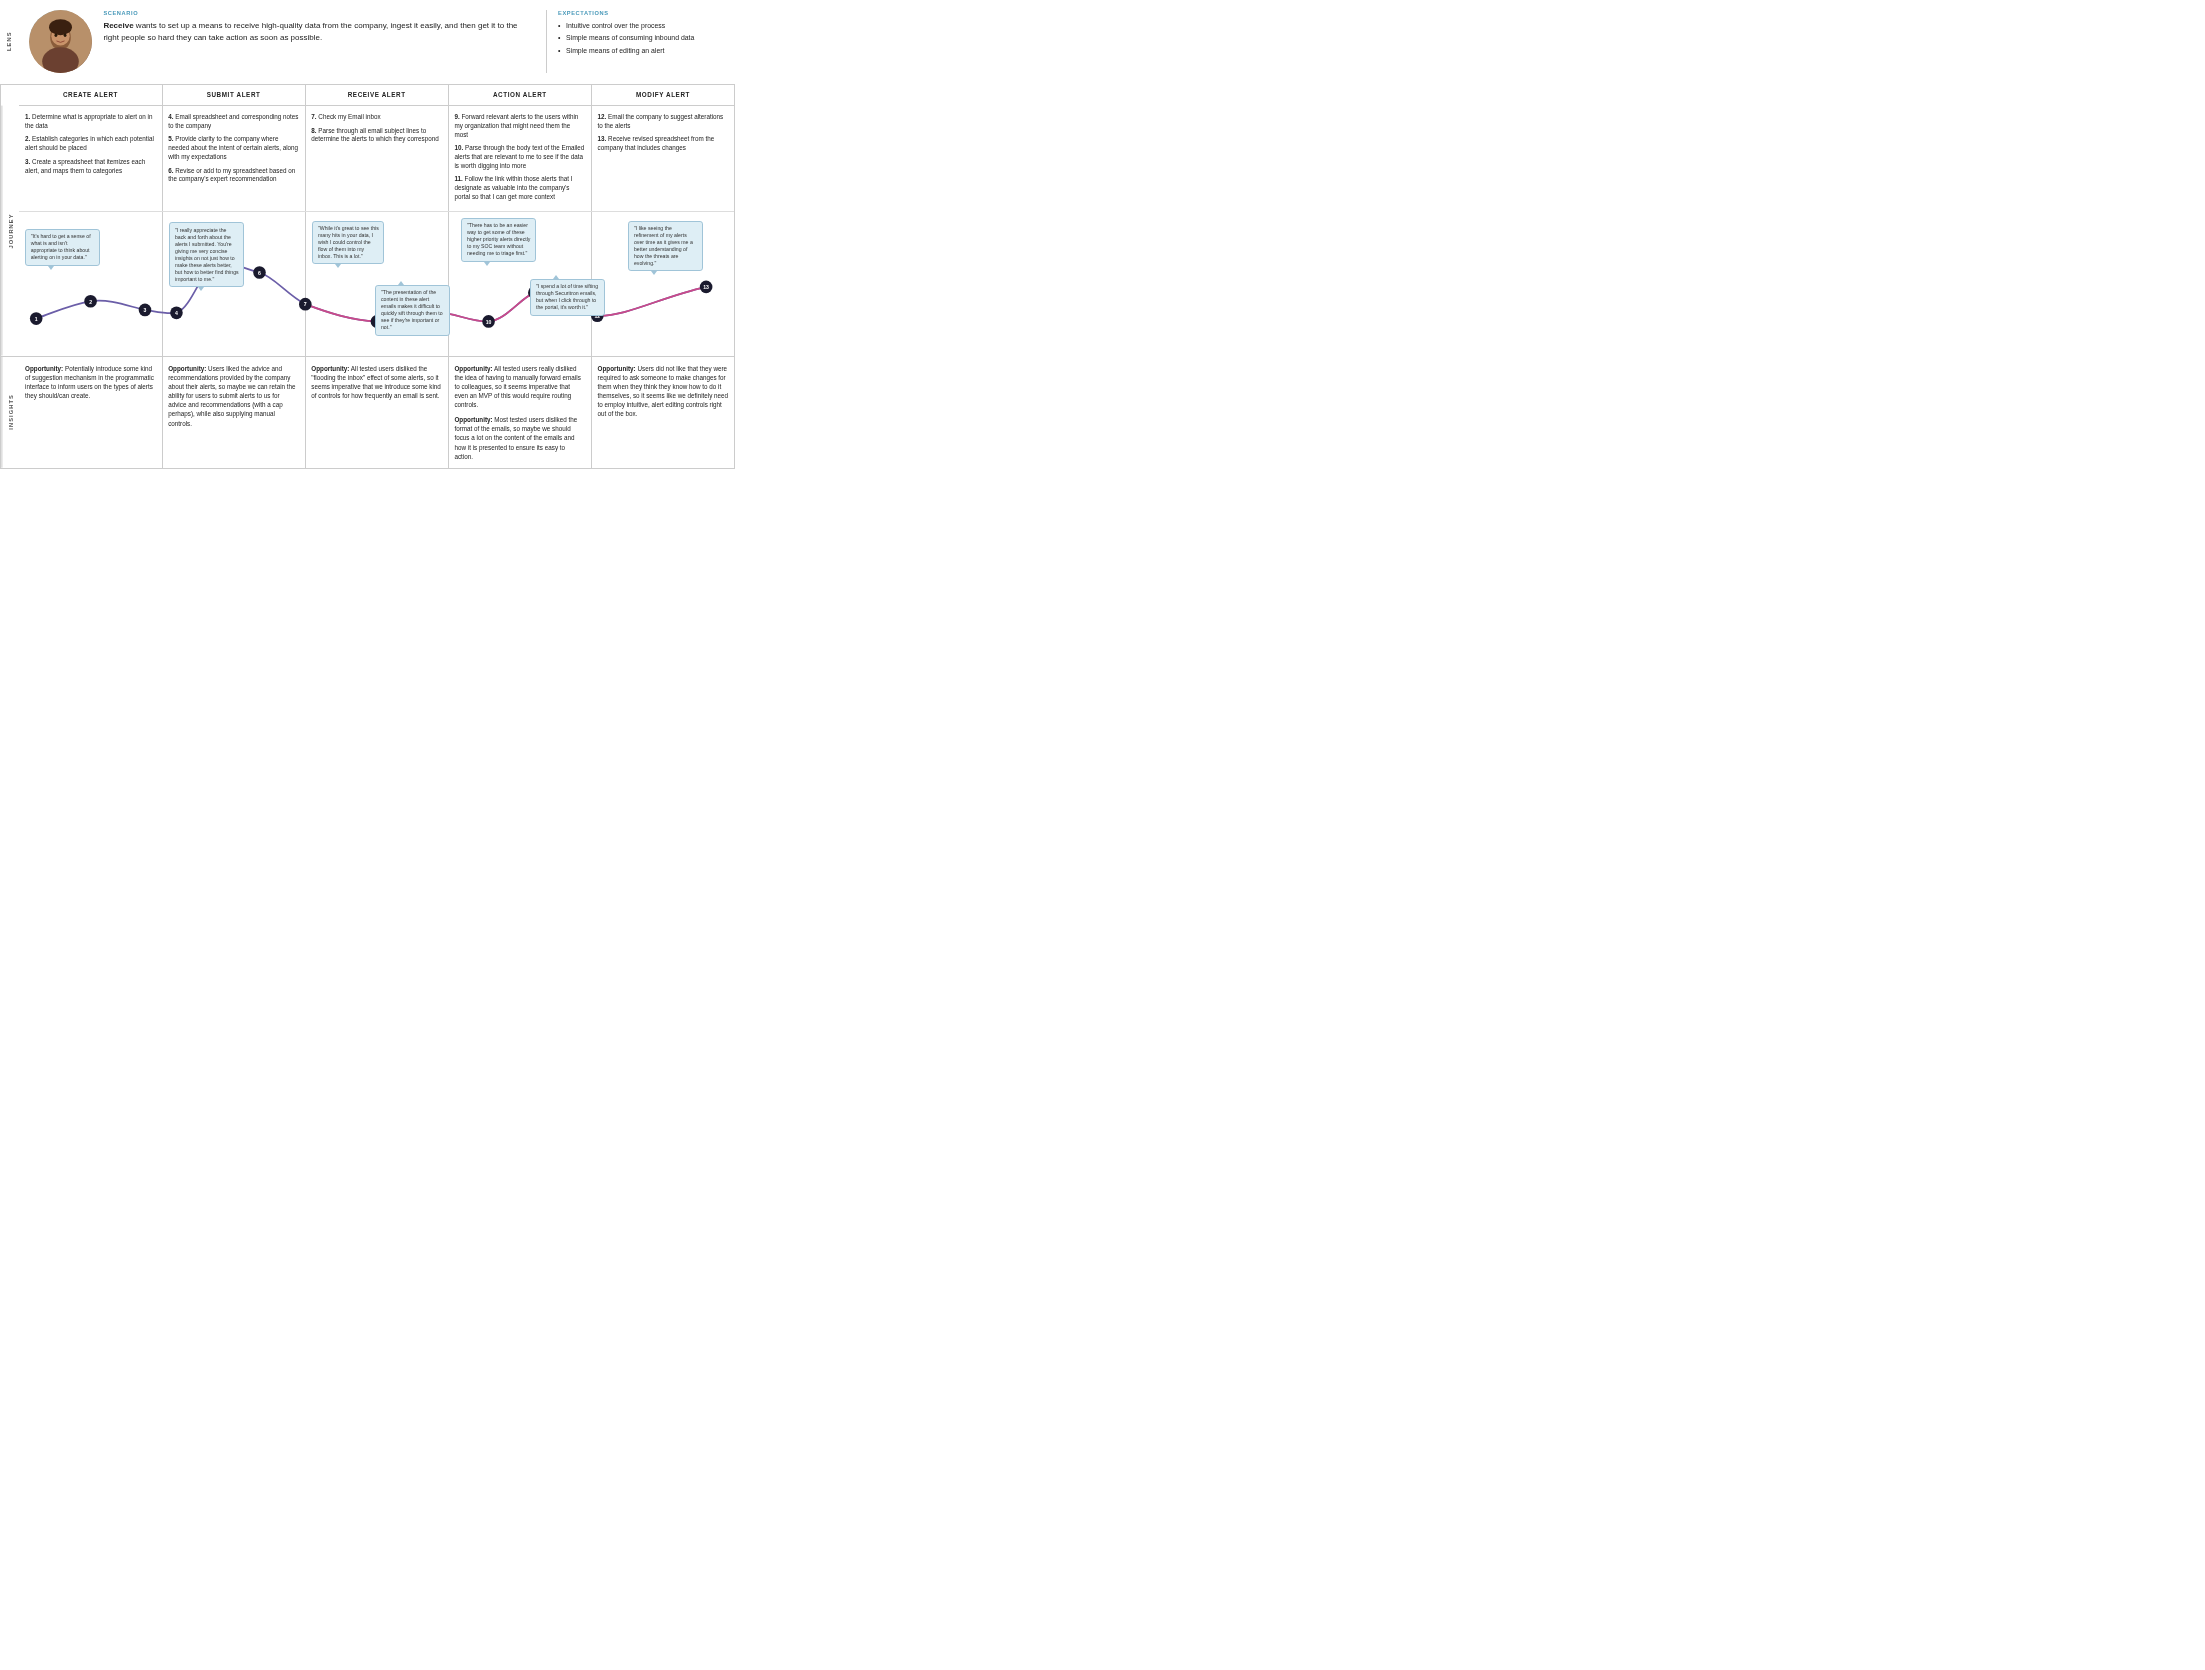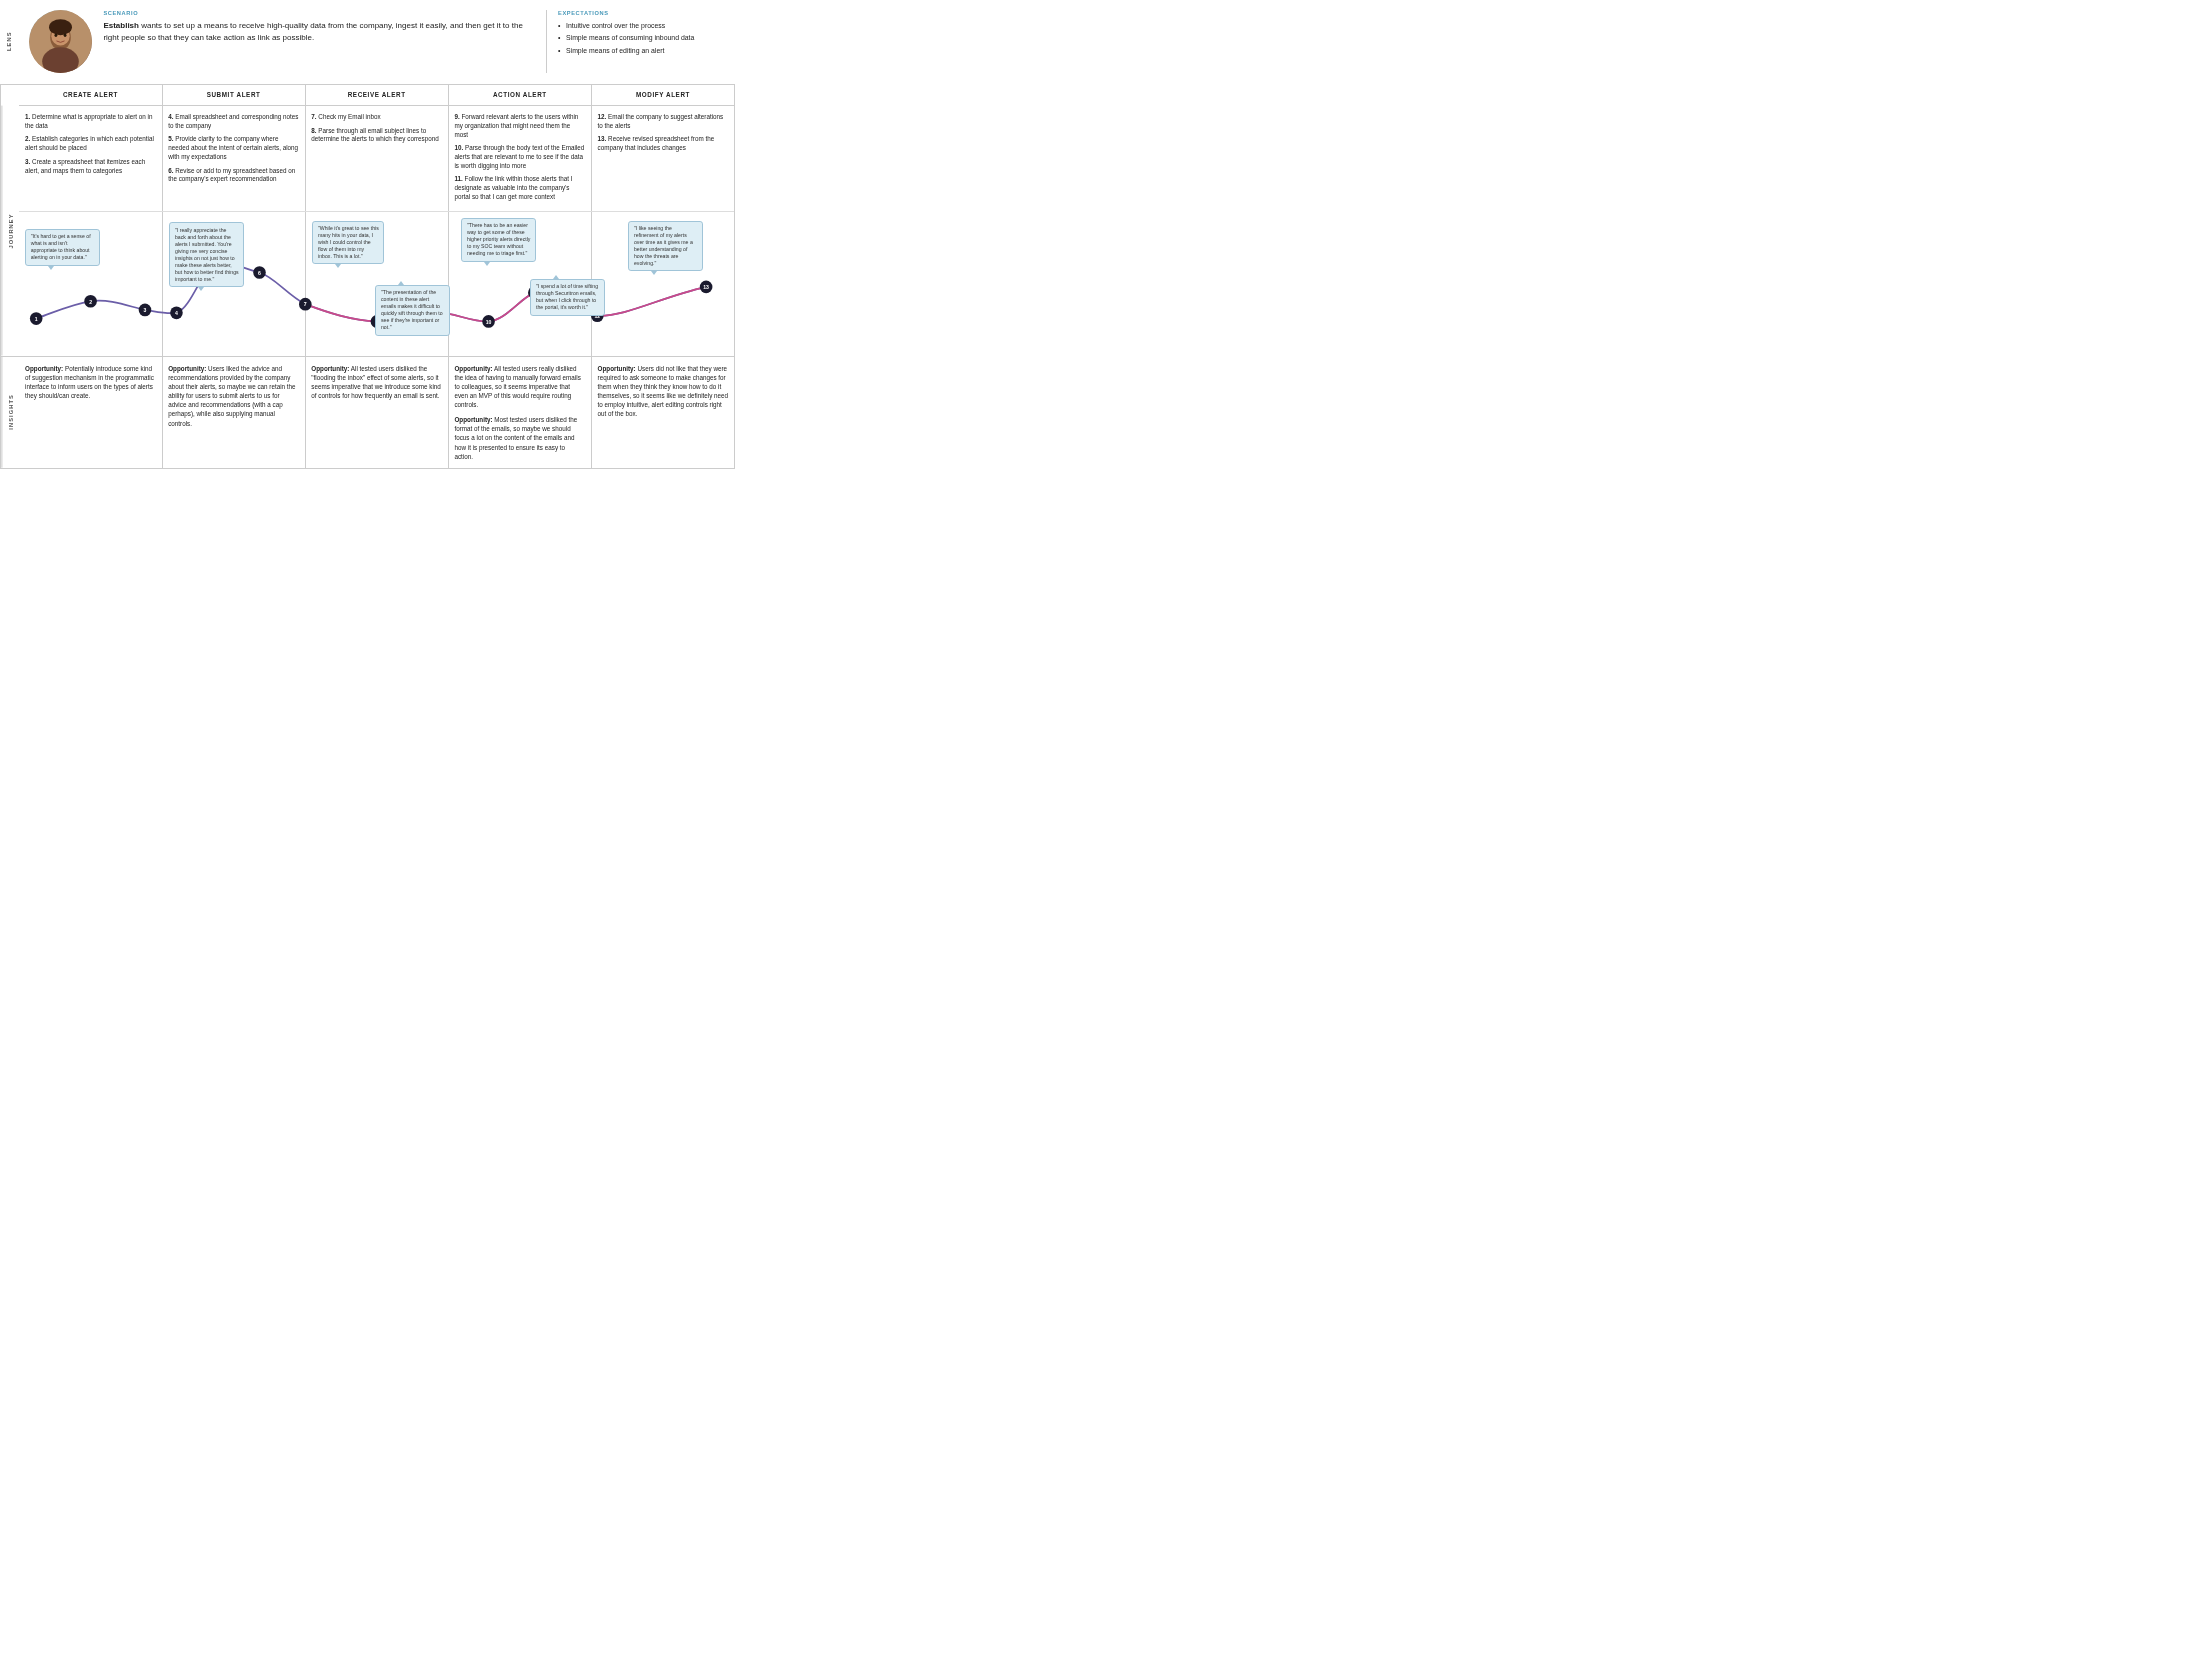--- a/index.html
+++ b/index.html
@@ -169,21 +169,21 @@
         <circle cx="55" cy="46" r="16" fill="#c9936a"></circle>
         <ellipse cx="55" cy="30" rx="20" ry="14" fill="#3a2010"></ellipse>
         <ellipse cx="47" cy="44" rx="2.5" ry="3" fill="#2a1a0a"></ellipse>
         <ellipse cx="63" cy="44" rx="2.5" ry="3" fill="#2a1a0a"></ellipse>
         <path d="M48 54 Q55 59 62 54" stroke="#8a4030" stroke-width="1.5" fill="none"></path>
       </svg>
     </div>
     <div class="lens-scenario">
       <div class="scenario-label">SCENARIO</div>
       <p>
-        <strong>Establish</strong><span> wants to set up a means to receive high-quality data from the company, ingest it easily, and then get it to the right people so that they can take action as link as possible.</span>
+        <strong>Receive</strong><span> wants to set up a means to receive high-quality data from the company, ingest it easily, and then get it to the right people so hard they can take action as soon as possible.</span>
       </p>
     </div>
     <div class="lens-expectations">
       <div class="exp-label">EXPECTATIONS</div>
       <ul>
         <li>Intuitive control over the process</li>
         <li>Simple means of consuming inbound data</li>
         <li>Simple means of editing an alert</li>
       </ul>
     </div>

